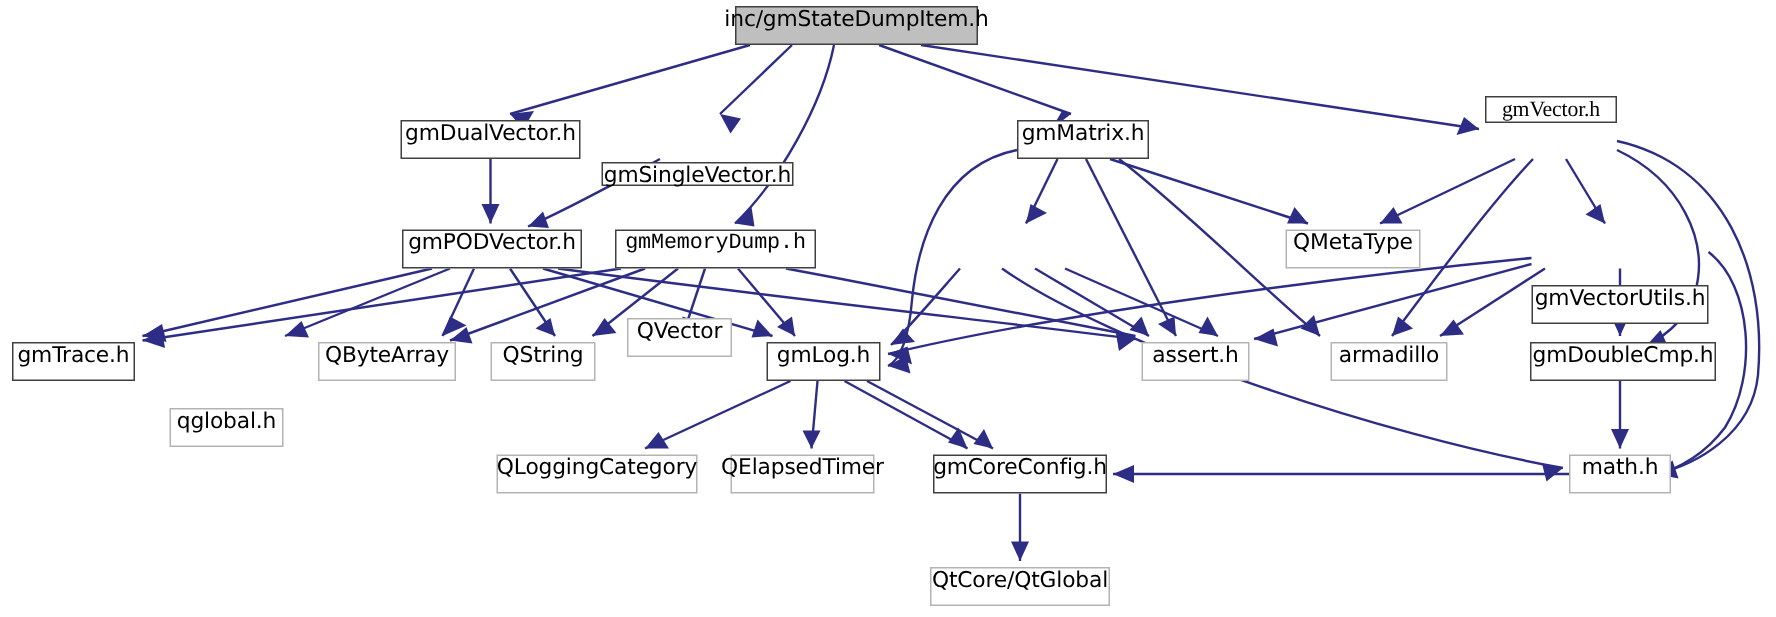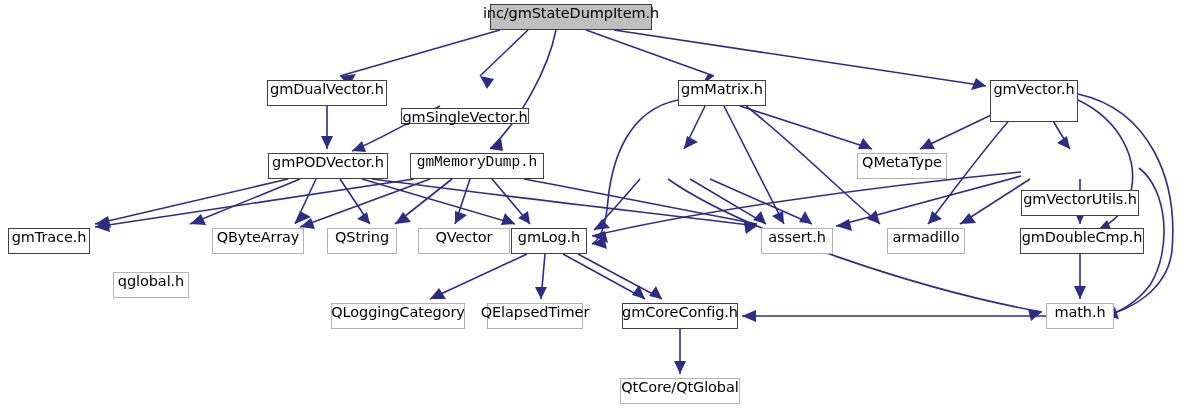--- a/index.html
+++ b/index.html
@@ -206,21 +206,21 @@
 
   <div class="node-box strong" style="left:267px; top:80px; width:120px; height:26px;">
     <span class="node-label">gmDualVector.h</span>
   </div>
   <div class="node-box strong" style="left:401px; top:80px; width:128px; height:16px;margin-top:28px;">
     <span class="node-label">gmSingleVector.h</span>
   </div>
   <div class="node-box strong" style="left:678px; top:80px; width:88px; height:26px;">
     <span class="node-label">gmMatrix.h</span>
   </div>
-  <div class="node-box strong" style="left:990px; top:80px; width:88px; height:42px;">
+  <div class="node-box strong" style="left:990px; top:64px; width:88px; height:18px;font-family:Liberation Serif, serif;">
     <span class="node-label">gmVector.h</span>
   </div>
 
   <div class="node-box strong" style="left:268px; top:153px; width:120px; height:26px;">
     <span class="node-label">gmPODVector.h</span>
   </div>
   <div class="node-box strong" style="left:410px; top:153px; width:134px; height:26px;font-family:Liberation Mono, monospace;">
     <span class="node-label">gmMemoryDump.h</span>
   </div>
   <div class="node-box" style="left:857px; top:153px; width:90px; height:26px;">
@@ -235,21 +235,21 @@
   </div>
   <div class="node-box" style="left:113px; top:228px; width:76px; height:26px;margin-top:44px;">
     <span class="node-label">qglobal.h</span>
   </div>
   <div class="node-box" style="left:212px; top:228px; width:92px; height:26px;">
     <span class="node-label">QByteArray</span>
   </div>
   <div class="node-box" style="left:327px; top:228px; width:70px; height:26px;">
     <span class="node-label">QString</span>
   </div>
-  <div class="node-box" style="left:418px; top:228px; width:92px; height:26px;">
+  <div class="node-box" style="left:418px; top:212px; width:70px; height:26px;">
     <span class="node-label">QVector</span>
   </div>
   <div class="node-box strong" style="left:511px; top:228px; width:76px; height:26px;">
     <span class="node-label">gmLog.h</span>
   </div>
   <div class="node-box" style="left:761px; top:228px; width:72px; height:26px;">
     <span class="node-label">assert.h</span>
   </div>
   <div class="node-box" style="left:887px; top:228px; width:78px; height:26px;">
     <span class="node-label">armadillo</span>

